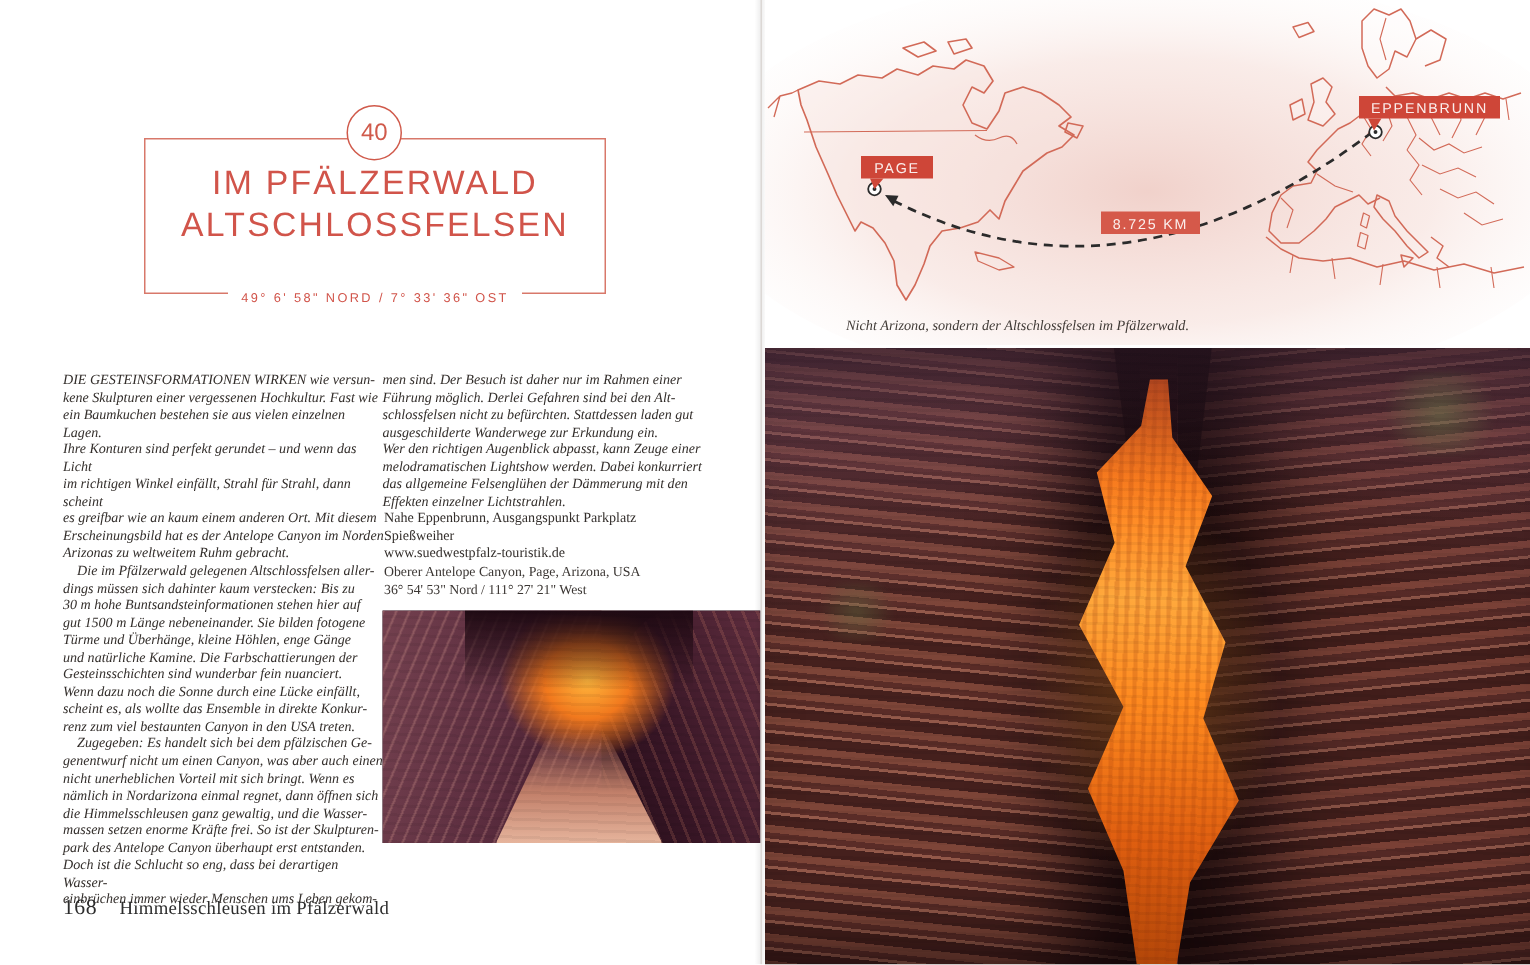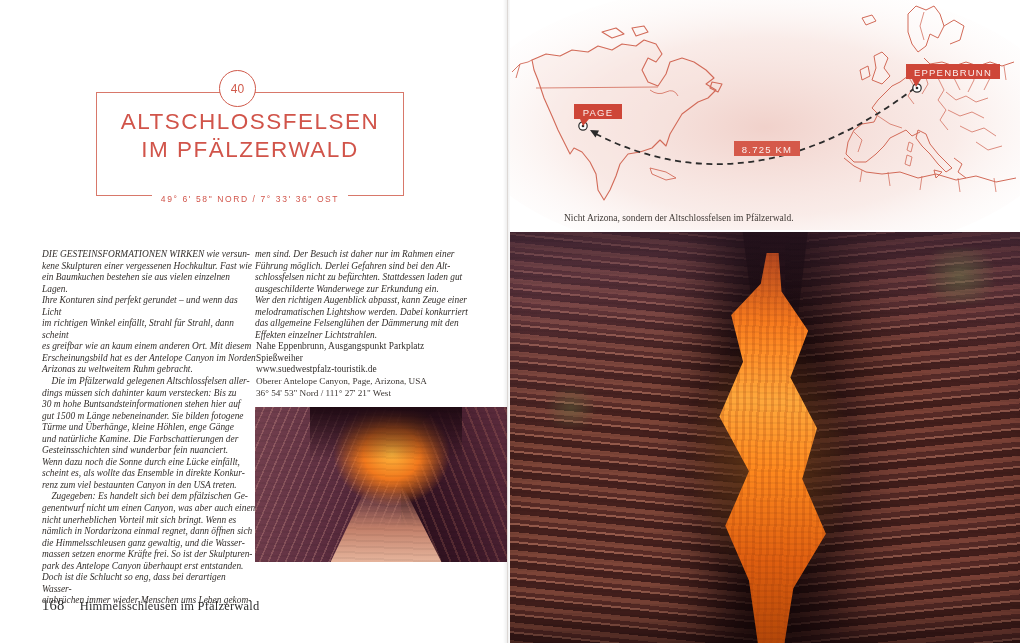--- a/index.html
+++ b/index.html
@@ -11,24 +11,24 @@
   .abs { position:absolute; }
 
   
   #left-page { left:0; top:0; width:510px; height:643px; background:#fff; }
 
   #title-box {
     left:96px; top:92px; width:308px; height:104px;
     border:1px solid #d8786a;
   }
   #chapter-badge {
-    left:219px; top:70px; width:37px; height:37px; border-radius:50%;
+    left:231px; top:70px; width:37px; height:37px; border-radius:50%;
     border:1.5px solid #d05a4b; background:#fff; z-index:3;
     display:flex; align-items:center; justify-content:center;
-    font-family:"Liberation Sans", sans-serif; font-size:12px; color:#d05a4b;
+    font-family:"Liberation Sans", sans-serif; font-size:16px; color:#d05a4b;
   }
   #chapter-title {
     left:96px; top:108px; width:308px; text-align:center; z-index:2;
     font-family:"Liberation Sans", sans-serif; font-weight:400;
     font-size:22.5px; line-height:28px; letter-spacing:1.5px; color:#d1544a;
   }
   #coords-wrap { left:96px; top:188px; width:308px; text-align:center; z-index:3; }
   #coords-wrap span {
     background:#fff; padding:0 9px;
     font-family:"Liberation Sans", sans-serif; font-size:8.5px;
@@ -71,21 +71,21 @@
   #page-footer .num { font-size:14.5px; letter-spacing:.3px; }
   #page-footer .chap { font-size:12.5px; letter-spacing:.2px; }
 
   
   #gutter { left:503px; top:0; width:8px; height:643px;
     background:linear-gradient(90deg, rgba(0,0,0,0) 0%, rgba(0,0,0,.07) 55%, rgba(0,0,0,0) 100%); }
   #gutter-line { left:507px; top:0; width:1px; height:643px; background:#dcd8d5; }
 
   
   #right-page { left:510px; top:0; width:510px; height:643px; background:#fff; }
-  #map-caption { left:54px; top:213px; font-size:9.5px; color:#403a36; }
+  #map-caption { left:54px; top:213px; font-size:9.5px; font-style:italic; color:#403a36; }
 
   
   #photo-right { left:0; top:232px; width:510px; height:411px; overflow:hidden; background:#2a1116; }
   #photo-right .mid { position:absolute; left:36%; right:36%; top:0; bottom:0;
     background:repeating-linear-gradient(180deg,#3a191c 0 6px,#25090e 6px 14px); }
   #photo-right .rockL { position:absolute; left:0; top:0; bottom:0; width:49%;
     box-shadow:inset -45px 0 60px rgba(8,0,4,.85);
     background:
       linear-gradient(165deg, rgba(118,80,112,.35) 0%, rgba(0,0,0,0) 45%),
       repeating-linear-gradient(186deg,#7d4538 0 5px,#5a2c27 5px 9px,#93594a 9px 11px,#45201d 11px 18px); }
@@ -119,22 +119,22 @@
 
 <div id="spread">
 
   <div id="left-page" class="abs">
 
     <div id="title-box" class="abs"></div>
     <div id="chapter-badge" class="abs">
       <span>40</span>
     </div>
     <div id="chapter-title" class="abs">
+      <div>IM PFÄLZERWALD</div>
       <div>ALTSCHLOSSFELSEN</div>
-      <div>IM PFÄLZERWALD</div>
     </div>
     <div id="coords-wrap" class="abs">
       <span>49° 6' 58" NORD / 7° 33' 36" OST</span>
     </div>
 
     <div id="col1" class="abs body-col">DIE GESTEINSFORMATIONEN WIRKEN wie versun-
 kene Skulpturen einer vergessenen Hochkultur. Fast wie
 ein Baumkuchen bestehen sie aus vielen einzelnen Lagen.
 Ihre Konturen sind perfekt gerundet – und wenn das Licht
 im richtigen Winkel einfällt, Strahl für Strahl, dann scheint

